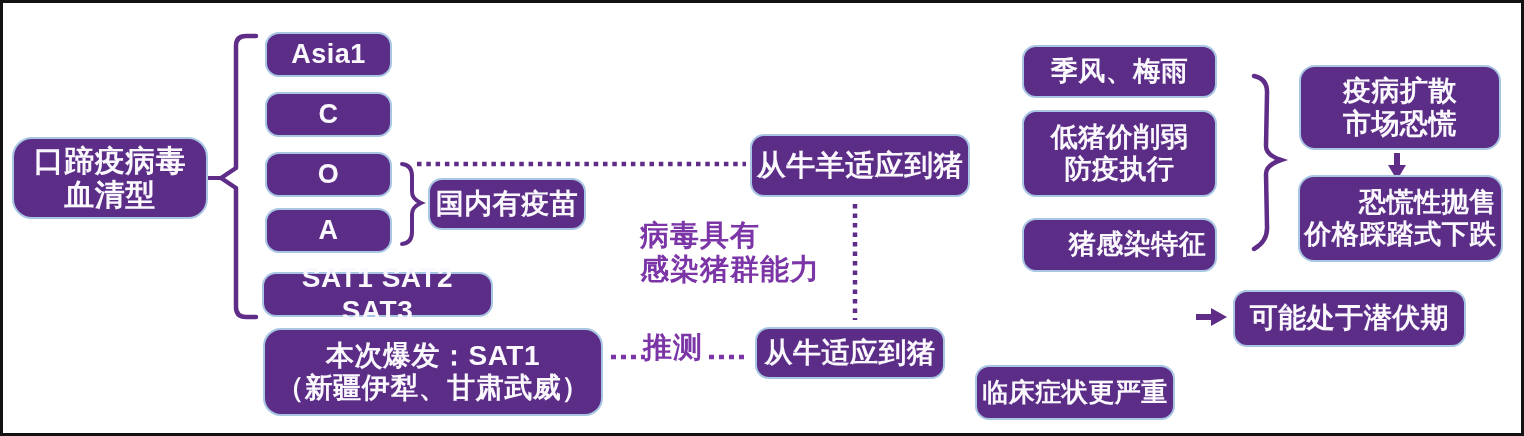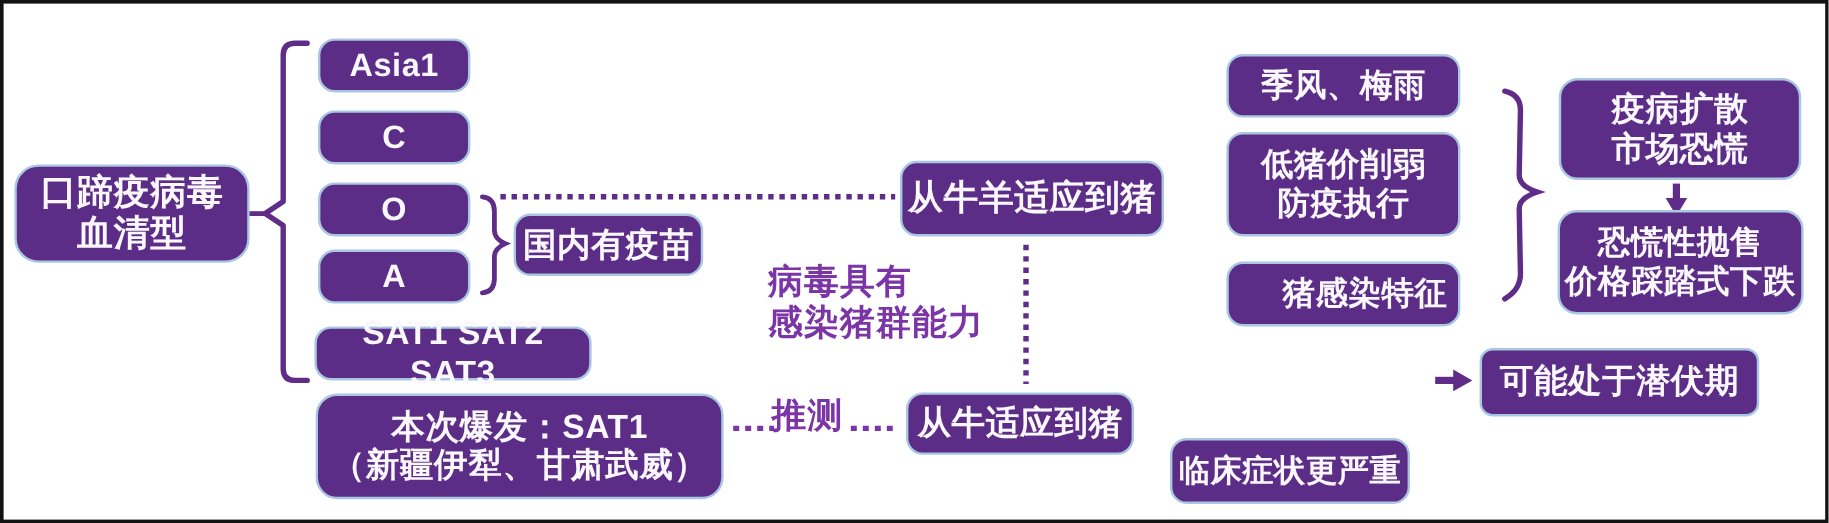--- a/index.html
+++ b/index.html
@@ -96,20 +96,20 @@
 感染猪群能力</div>
   <div class="accent-label" style="left:643px;top:330px;width:68px;font-size:29px;">推测</div>
 
   <div class="pbox" style="left:1022px;top:45px;width:195px;height:53px;font-size:27px;">季风、梅雨</div>
   <div class="pbox" style="left:1022px;top:110px;width:195px;height:87px;font-size:27px;">低猪价削弱
 防疫执行</div>
   <div class="pbox" style="left:1022px;top:218px;width:195px;height:54px;font-size:27px;padding-left:36px;">猪感染特征</div>
 
   <div class="pbox" style="left:1299px;top:65px;width:202px;height:85px;font-size:28px;border-radius:16px;">疫病扩散
 市场恐慌</div>
-  <div class="pbox" style="left:1298px;top:175px;width:205px;height:87px;font-size:27px;border-radius:16px;">恐慌性抛售
+  <div class="pbox" style="left:1298px;top:175px;width:205px;height:87px;font-size:27px;border-radius:16px;text-align:right;">恐慌性抛售
 价格踩踏式下跌</div>
 
-  <div class="pbox" style="left:1233px;top:290px;width:233px;height:57px;font-size:28px;border-radius:11px;">可能处于潜伏期</div>
+  <div class="pbox" style="left:1233px;top:290px;width:233px;height:57px;font-size:28px;">可能处于潜伏期</div>
   <div class="pbox" style="left:975px;top:365px;width:200px;height:55px;font-size:26px;">临床症状更严重</div>
 
   <div class="frame"></div>
 </div>
 
 </body></html>

